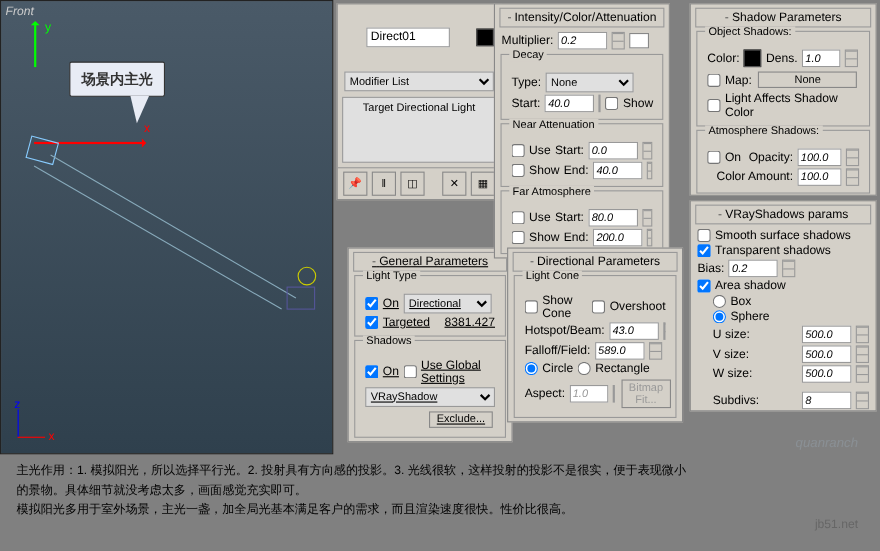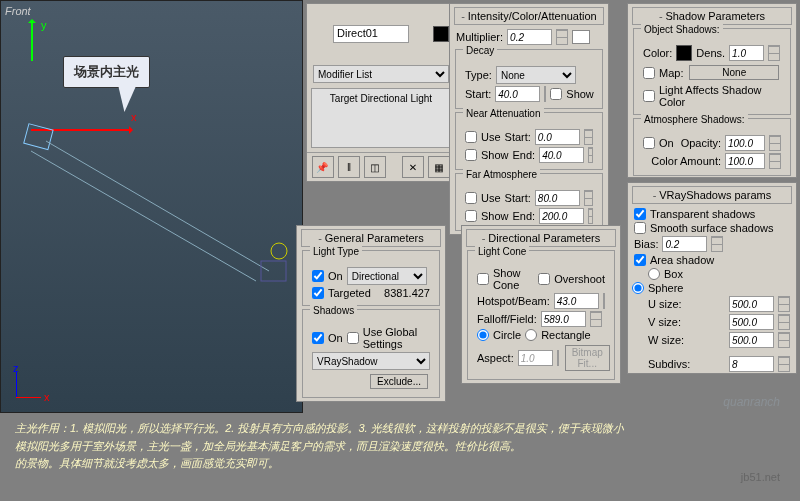--- a/index.html
+++ b/index.html
@@ -15,21 +15,21 @@
   .axis-lbl-y { position:absolute; top:18px; left:40px; color:#0f0; }
   .axis-lbl-x { position:absolute; top:110px; left:130px; color:#f00; }
   .corner-gizmo { position:absolute; left:15px; bottom:15px; }
   .cg-x { position:absolute; width:25px; height:1px; background:#f00; }
   .cg-z { position:absolute; width:1px; height:25px; background:#00f; bottom:0; }
   .cg-lx { position:absolute; left:28px; top:-6px; color:#f00; }
   .cg-lz { position:absolute; left:-3px; top:-35px; color:#00f; }
 
   .panel { position:absolute; background:#d4d0c8; border:1px solid #888; }
   .p-modify { left:306px; top:3px; width:150px; }
-  .p-general { left:296px; top:225px; width:150px; }
+  .p-general { left:316px; top:225px; width:150px;text-decoration:underline; }
   .p-intensity{ left:449px; top:3px; width:160px; }
   .p-direct  { left:461px; top:225px; width:160px; }
   .p-shadow  { left:627px; top:3px; width:170px; height:175px; }
   .p-vray    { left:627px; top:182px; width:170px; }
 
   .hdr { background:#d4d0c8; border:1px solid #999; text-align:center; font-size:10px; padding:2px 0; margin:3px 4px; }
   .hdr span.dash { color:#555; }
   .row { display:flex; align-items:center; padding:1px 6px; gap:4px; }
   .fld { width:45px; height:16px; border:1px solid #999; background:#fff; text-align:left; padding:0 2px; font-size:10px;font-style:italic; }
   .spn { width:12px; height:16px; background:#d4d0c8; border:1px solid #999; display:inline-flex; flex-direction:column; }
@@ -39,21 +39,21 @@
   .group { border:1px solid #999; margin:3px 5px; padding:3px 3px 5px 3px; }
   .gtitle { position:relative; top:-9px; left:4px; background:#d4d0c8; padding:0 3px; font-size:10px; display:inline-block; }
   input[type=checkbox]{ width:12px; height:12px; }
   input[type=radio]{ width:12px; height:12px; }
   .name-box { margin:20px; height:18px; border:1px solid #999; background:#fff; padding:1px 3px; }
   .color-sq { width:16px; height:16px; background:#000; border:1px solid #555; }
   .stack { margin:4px; height:60px; border:1px solid #999; background:#e0e0e0; text-align:center; padding-top:4px; font-size:10px; }
   .toolbar { display:flex; gap:4px; padding:3px 5px; border-top:1px solid #999; }
   .tbtn { width:22px; height:22px; border:1px solid #888; background:#d4d0c8; display:flex; align-items:center; justify-content:center; font-size:10px; }
 
-  .footer { position:absolute; left:15px; top:420px; right:15px; color:#fef9c3; font-size:12px; line-height:1.6; font-style:italic; }
+  .footer { position:absolute; left:15px; top:420px; right:15px; color:#000000; font-size:12px; line-height:1.6; }
   .wm { position:absolute; right:20px; top:395px; color:#8a9095; font-size:12px; font-style:italic; }
   .jb51 { position:absolute; right:20px; bottom:18px; color:#666; font-size:11px; }
   .swatch-white{width:18px;height:14px;background:#fff;border:1px solid #888;}
 </style>
 </head>
 <body>
 
 <div class="viewport">
   <span class="vp-label">Front</span>
   <div class="axis-y"></div>
@@ -254,41 +254,41 @@
         <span style="margin-left:auto">Color Amount:</span>
       <input class="fld" style="width: 40px;" value="100.0">
         <div class="spn"></div>
       </div>
   </div>
 </div>
 
 <div class="panel p-vray">
   <div class="hdr"><span class="dash">-</span>&nbsp;<span>VRayShadows params</span></div>
   <div class="row">
-      <input type="checkbox" checked="" style="">
-      <span>Transparent shadows</span>
-    </div>
-  <div class="row">
       <input type="checkbox" style="">
       <span>Smooth surface shadows</span>
     </div>
   <div class="row">
+      <input type="checkbox" checked="" style="">
+      <span>Transparent shadows</span>
+    </div>
+  <div class="row">
       <span>Bias:</span>
     <input class="fld" value="0.2" style="">
       <div class="spn"></div>
     </div>
   <div class="row">
       <input type="checkbox" checked="" style="">
       <span>Area shadow</span>
     </div>
   <div class="row" style="padding-left:20px">
       <input type="radio" style="">
       <span>Box</span>
     </div>
-  <div class="row" style="padding-left:4px">
+  <div class="row" style="padding-left:20px">
       <input type="radio" checked="" style="">
       <span>Sphere</span>
     </div>
   <div class="row" style="padding-left:20px">
       <span>U size:</span>
       <span style="flex:1"></span>
     <input class="fld" value="500.0" style="">
       <div class="spn"></div>
     </div>
   <div class="row" style="padding-left:20px">
@@ -308,16 +308,16 @@
       <span style="flex:1"></span>
     <input class="fld" value="8" style="">
       <div class="spn"></div>
     </div>
 </div>
 
 <div class="wm">quanranch</div>
 
 <div class="footer">
   <div>主光作用：1. 模拟阳光，所以选择平行光。2. 投射具有方向感的投影。3. 光线很软，这样投射的投影不是很实，便于表现微小</div>
+  <div>的景物。具体细节就没考虑太多，画面感觉充实即可。</div>
   <div>模拟阳光多用于室外场景，主光一盏，加全局光基本满足客户的需求，而且渲染速度很快。性价比很高。</div>
-  <div>的景物。具体细节就没考虑太多，画面感觉充实即可。</div>
 </div>
 <div class="jb51">jb51.net</div>
 
 </body></html>

